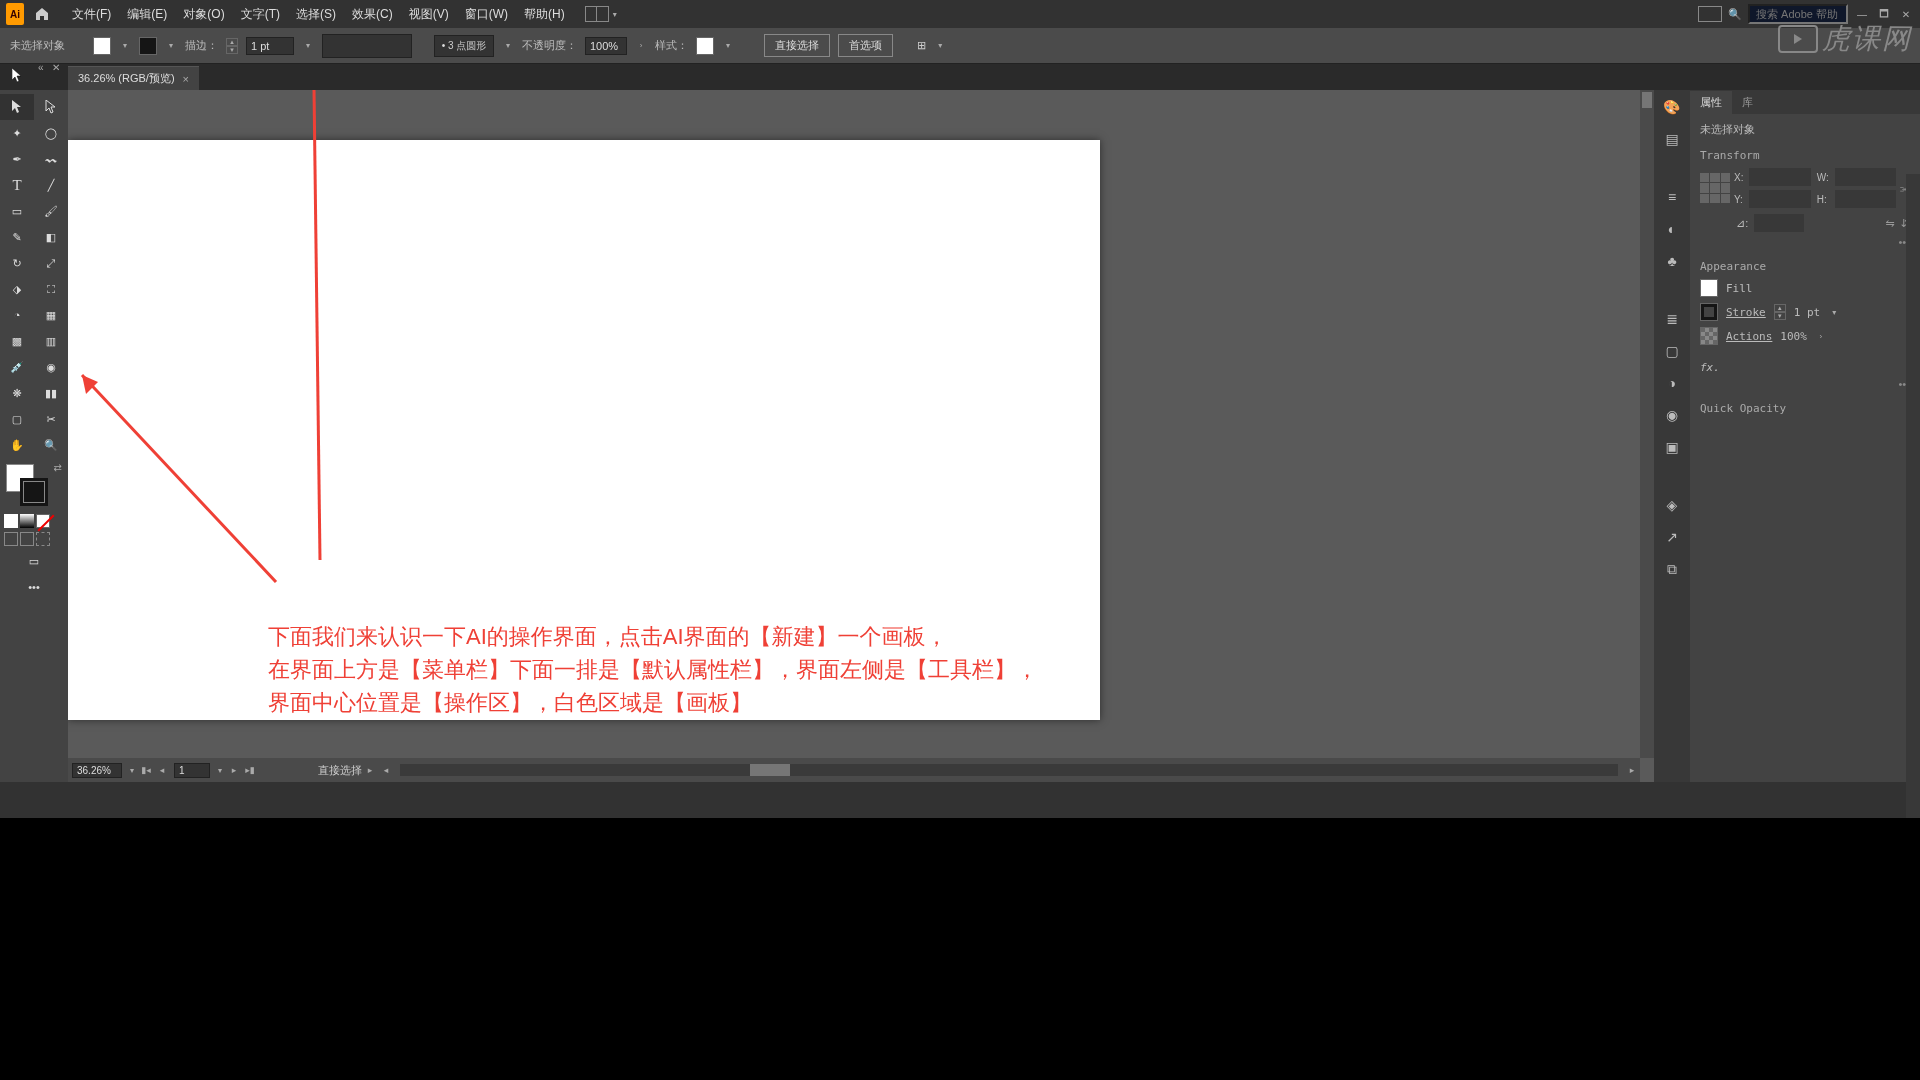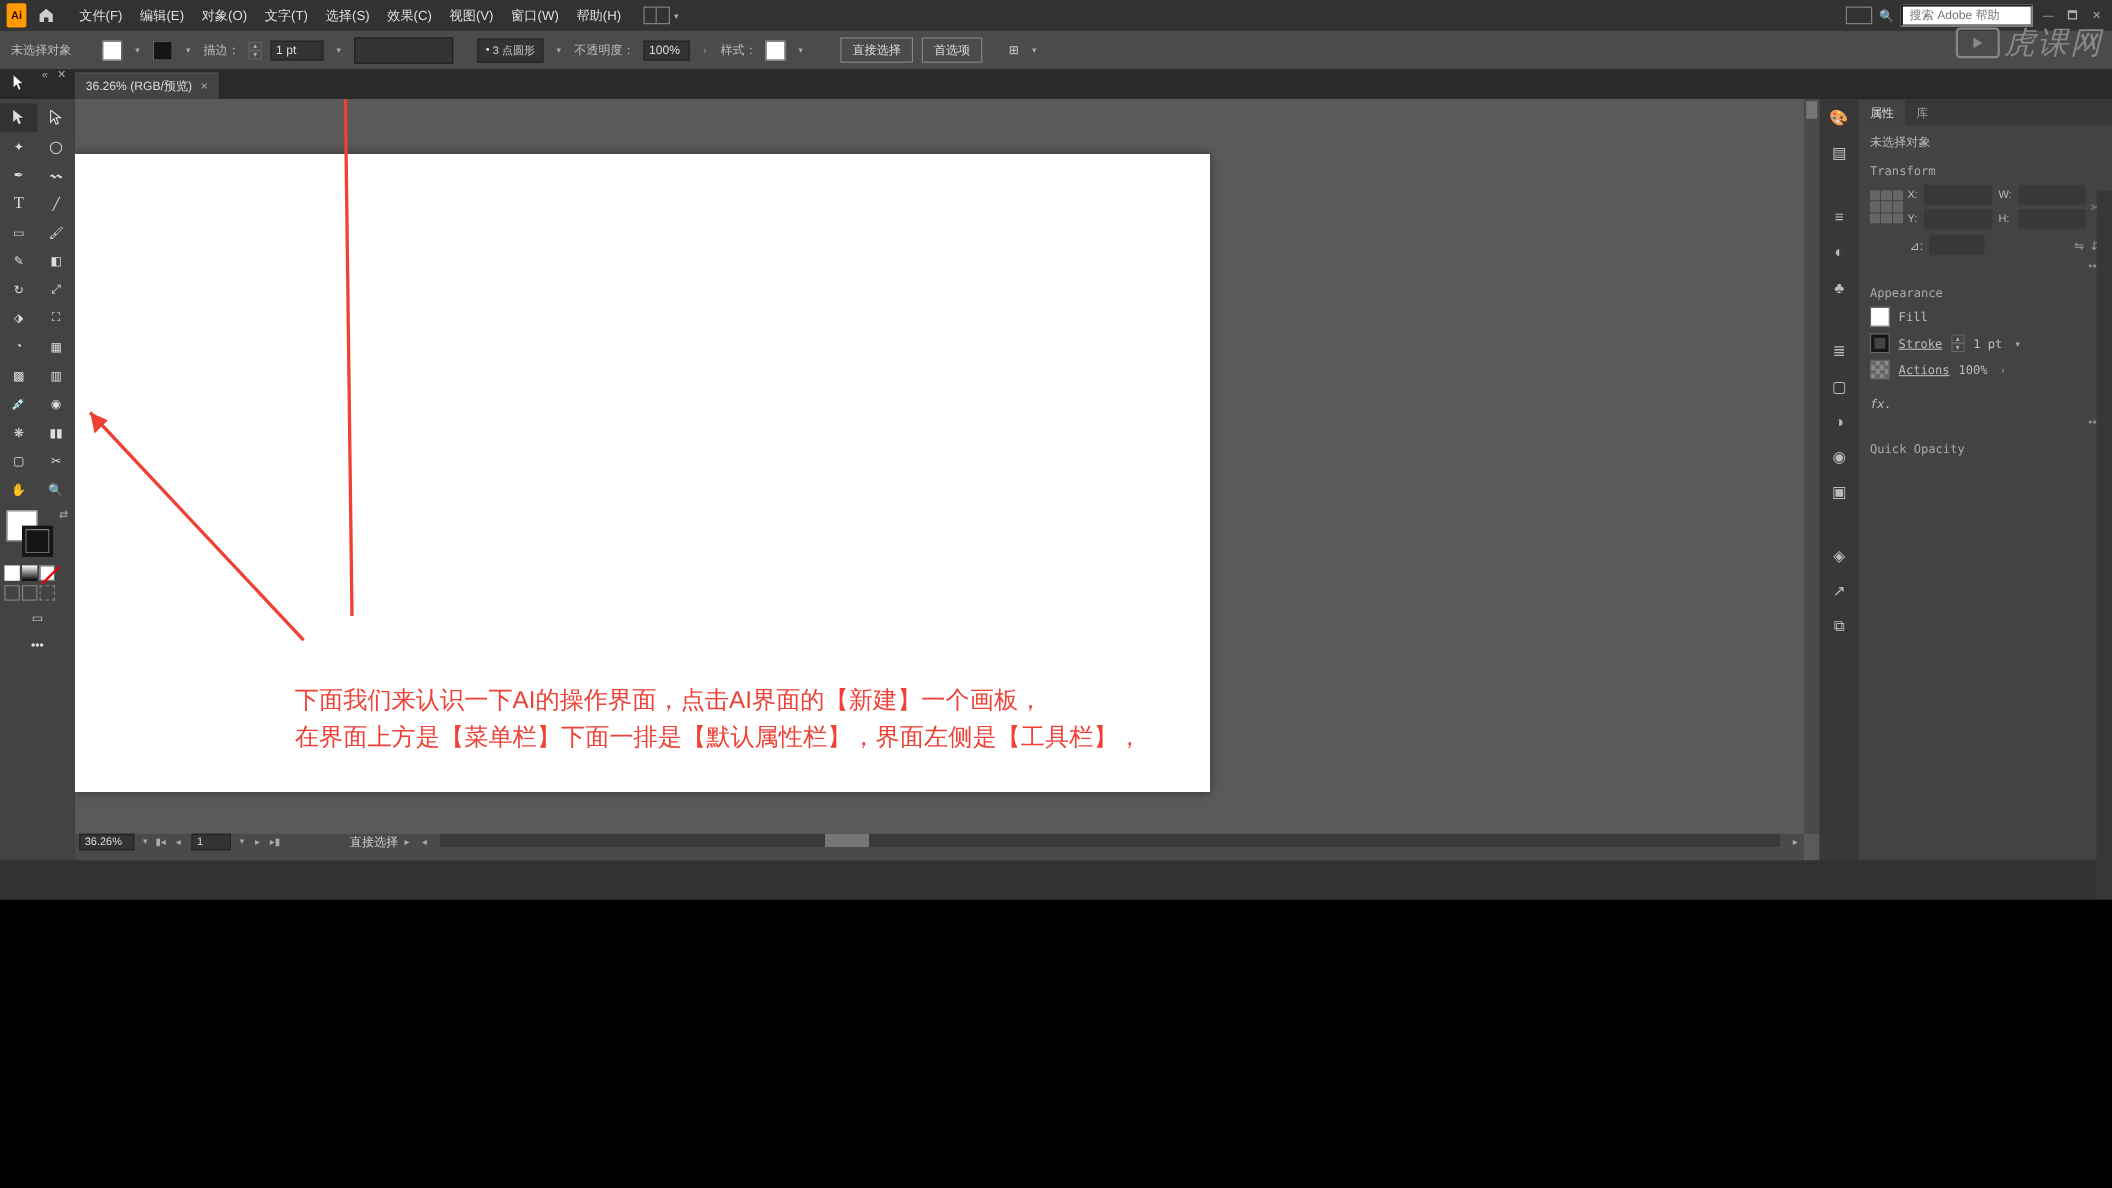--- a/index.html
+++ b/index.html
@@ -4,21 +4,21 @@
 <style>
 *{margin:0;padding:0;box-sizing:border-box;font-family:"Microsoft YaHei",sans-serif;}
 body{background:#323232;color:#ccc;font-size:11px;overflow:hidden;width:1920px;height:1080px;position:relative;}
 body::after{content:"";position:absolute;left:0;right:0;bottom:0;height:262px;background:#000;}
 .menubar{height:28px;background:#323232;display:flex;align-items:center;padding:0 6px;}
 .ai-icon{width:18px;height:22px;background:#ff9a00;color:#330000;display:flex;align-items:center;justify-content:center;font-size:10px;font-weight:bold;border-radius:2px;margin-right:8px;cursor:pointer;}
 .home-icon{width:20px;height:20px;margin-right:12px;cursor:pointer;display:flex;align-items:center;justify-content:center;}
 .menu-item{padding:0 8px;cursor:pointer;font-size:12px;color:#ddd;}
 .menu-right{margin-left:auto;display:flex;align-items:center;gap:6px;}
 .workspace-icon{width:24px;height:16px;border:1px solid #888;cursor:pointer;}
-.search-bar{background:#ffffff;padding:2px 6px;color:#888;font-size:11px;cursor:text;width:120px;}
+.search-bar{background:#0f172a;padding:2px 6px;color:#888;font-size:11px;cursor:text;width:100px;}
 .win-ctrl{width:16px;height:14px;cursor:pointer;display:flex;align-items:center;justify-content:center;color:#aaa;font-size:10px;}
 .control-bar{height:36px;background:#4b4b4b;border-bottom:1px solid #222;display:flex;align-items:center;padding:0 10px;gap:8px;}
 .cb-label{color:#bbb;font-size:11px;}
 .swatch{width:18px;height:18px;border:1px solid #666;cursor:pointer;}
 .swatch.white{background:#fff;}
 .swatch.black{background:#151515;}
 .swatch.none{background:#fff;position:relative;}
 .swatch.none::after{content:"";position:absolute;left:-2px;top:7px;width:22px;height:2px;background:#e00;transform:rotate(-45deg);}
 .dd{width:12px;height:12px;cursor:pointer;display:flex;align-items:center;justify-content:center;color:#aaa;font-size:8px;}
 .stepper{display:flex;flex-direction:column;width:12px;cursor:pointer;}
@@ -41,21 +41,21 @@
 .tc-swap{position:absolute;right:2px;top:0;font-size:10px;color:#aaa;cursor:pointer;}
 .mini-sw{display:flex;padding:2px 4px;gap:2px;}
 .mini-sw div{width:14px;height:14px;cursor:pointer;}
 .canvas-area{flex:1;background:#5a5a5a;position:relative;overflow:hidden;}
 .artboard{position:absolute;left:0;top:50px;width:1032px;height:580px;background:#fff;box-shadow:0 0 8px rgba(0,0,0,0.5);}
 .arrow{stroke:#ef4036;stroke-width:3;fill:none;}
 .arrow-head{fill:#ef4036;}
 .canvas-text{position:absolute;left:200px;top:530px;color:#ef4036;font-size:22px;line-height:1.5;}
 .scrollbar-v{position:absolute;right:0;top:0;bottom:24px;width:14px;background:#4a4a4a;}
 .scrollbar-v .thumb{position:absolute;left:2px;right:2px;top:2px;height:16px;background:#767676;cursor:pointer;}
-.scrollbar-h{position:absolute;left:0;right:14px;bottom:0;height:24px;background:#4a4a4a;display:flex;align-items:flex-start;}
+.scrollbar-h{position:absolute;left:0;right:14px;bottom:0;height:24px;background:#4a4a4a;display:flex;align-items:center;}
 .zoom-sel{background:#333;border:1px solid #222;color:#ddd;padding:1px 4px;font-size:10px;width:50px;margin:0 4px;}
 .nav-btn{width:14px;height:14px;cursor:pointer;display:flex;align-items:center;justify-content:center;font-size:9px;color:#aaa;margin:0 1px;}
 .hscroll-track{flex:1;height:12px;background:#3a3a3a;margin:0 6px;position:relative;}
 .hscroll-thumb{position:absolute;left:350px;width:40px;top:0;bottom:0;background:#767676;cursor:pointer;}
 .dock-strip{width:36px;background:#383838;display:flex;flex-direction:column;align-items:center;padding-top:6px;gap:10px;}
 .dock-ico{width:22px;height:22px;cursor:pointer;display:flex;align-items:center;justify-content:center;color:#bbb;font-size:14px;}
 .props-panel{width:230px;background:#434343;display:flex;flex-direction:column;}
 .panel-tabs{display:flex;background:#383838;height:24px;align-items:flex-end;}
 .ptab{padding:4px 10px;font-size:11px;cursor:pointer;color:#999;}
 .ptab.active{background:#434343;color:#ddd;}
@@ -251,20 +251,21 @@
     <div class="artboard"></div>
     <svg style="position:absolute;left:0;top:0;width:100%;height:100%;pointer-events:none">
       <line class="arrow" x1="245" y1="-80" x2="252" y2="470"></line>
       <polygon class="arrow-head" points="245,-80 238,-60 252,-60"></polygon>
       <line class="arrow" x1="14" y1="285" x2="208" y2="492"></line>
       <polygon class="arrow-head" points="14,285 18,304 30,292"></polygon>
     </svg>
     <div class="canvas-text">
       <div>下面我们来认识一下AI的操作界面，点击AI界面的【新建】一个画板，</div>
       <div>在界面上方是【菜单栏】下面一排是【默认属性栏】，界面左侧是【工具栏】，</div>
+      <div>界面中心位置是【操作区】，白色区域是【画板】</div>
     </div>
     <div class="scrollbar-v">
         <div class="thumb"></div>
       </div>
     <div class="scrollbar-h">
       <input class="zoom-sel" value="36.26%" style="">
       <div class="dd">▾</div>
       <div class="nav-btn">▮◂</div>
       <div class="nav-btn">◂</div>
       <input class="zoom-sel" style="width: 36px;" value="1">

